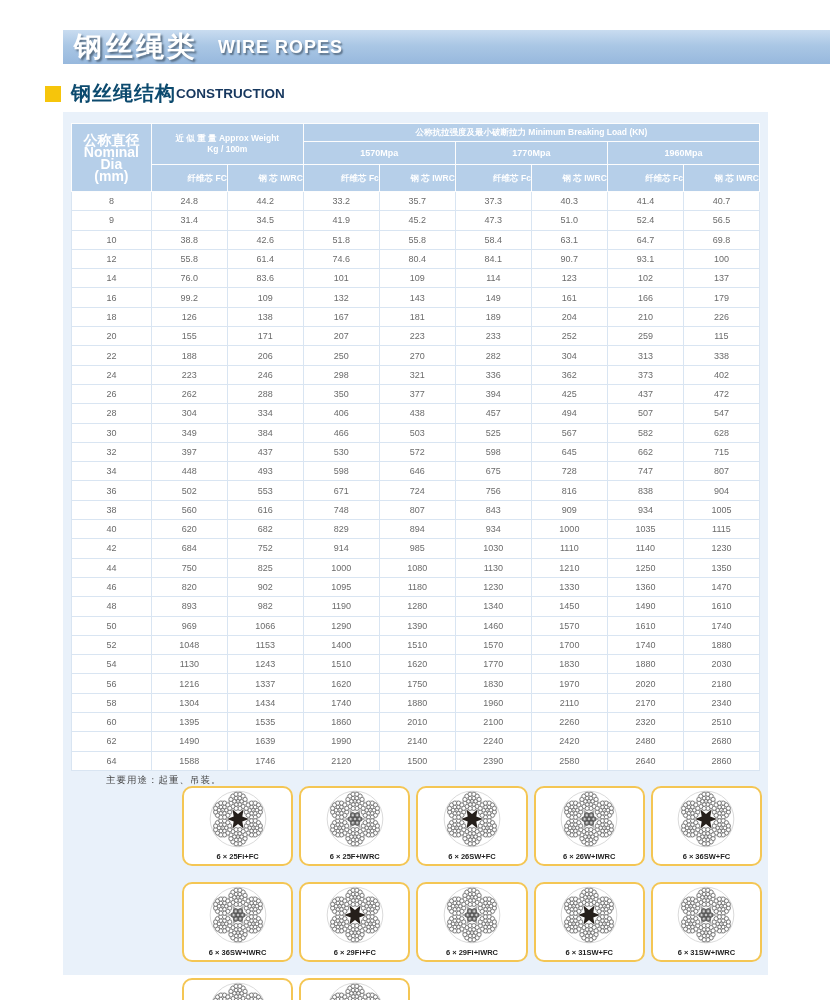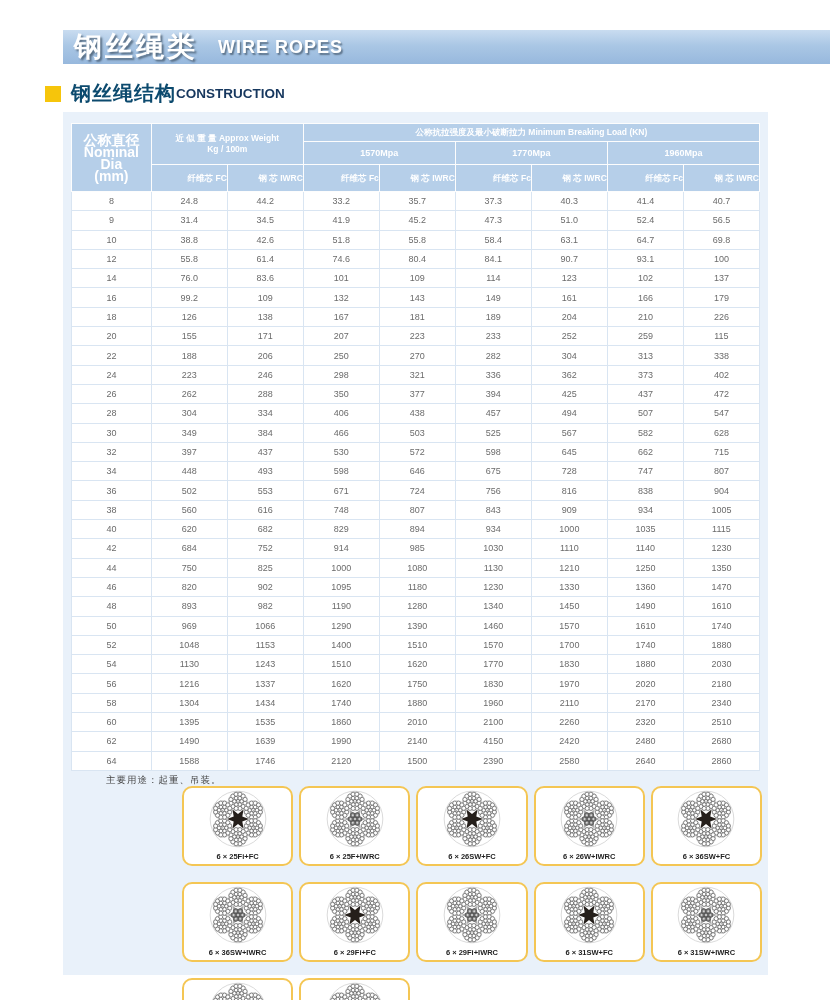--- a/index.html
+++ b/index.html
@@ -428,21 +428,21 @@
           <td>2260</td>
           <td>2320</td>
           <td>2510</td>
         </tr>
         <tr>
           <td>62</td>
           <td>1490</td>
           <td>1639</td>
           <td>1990</td>
           <td>2140</td>
-          <td>4150</td>
+          <td>2240</td>
           <td>2420</td>
           <td>2480</td>
           <td>2680</td>
         </tr>
         <tr>
           <td>64</td>
           <td>1588</td>
           <td>1746</td>
           <td>2120</td>
           <td>1500</td>

